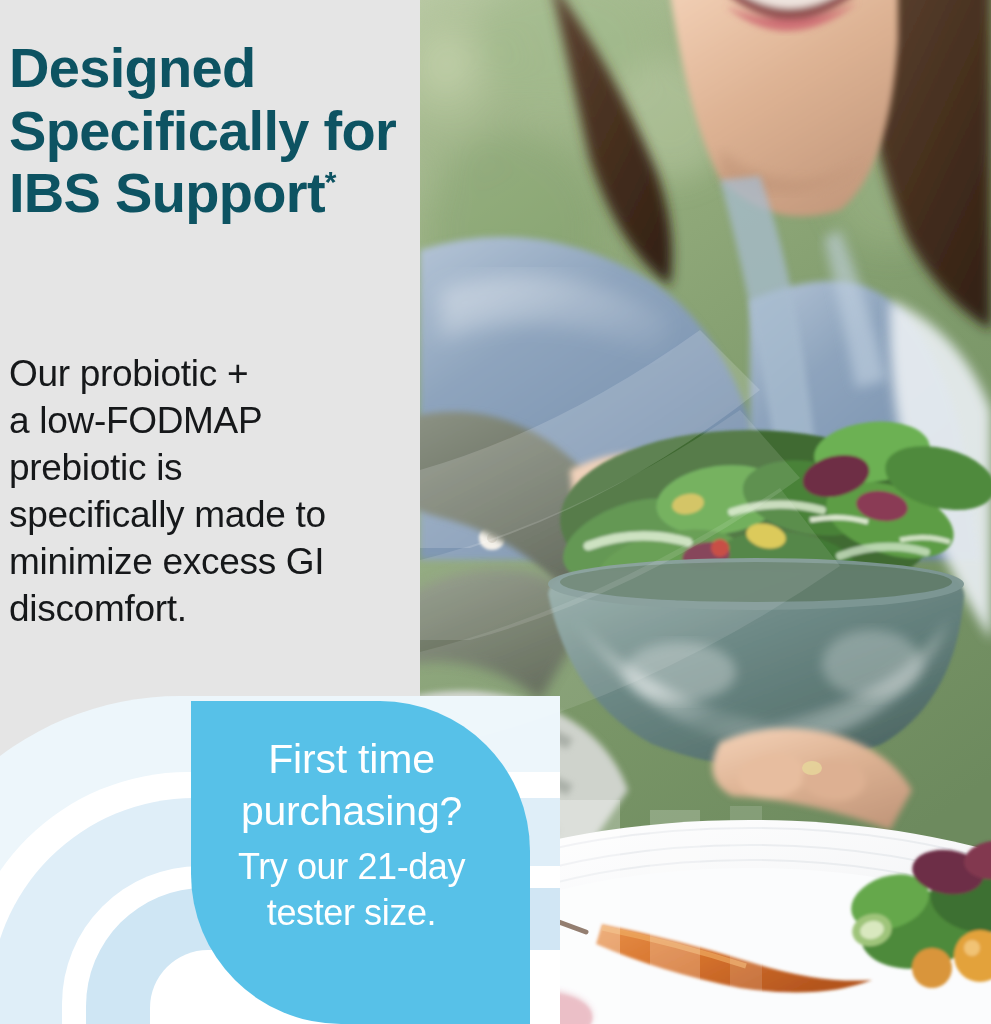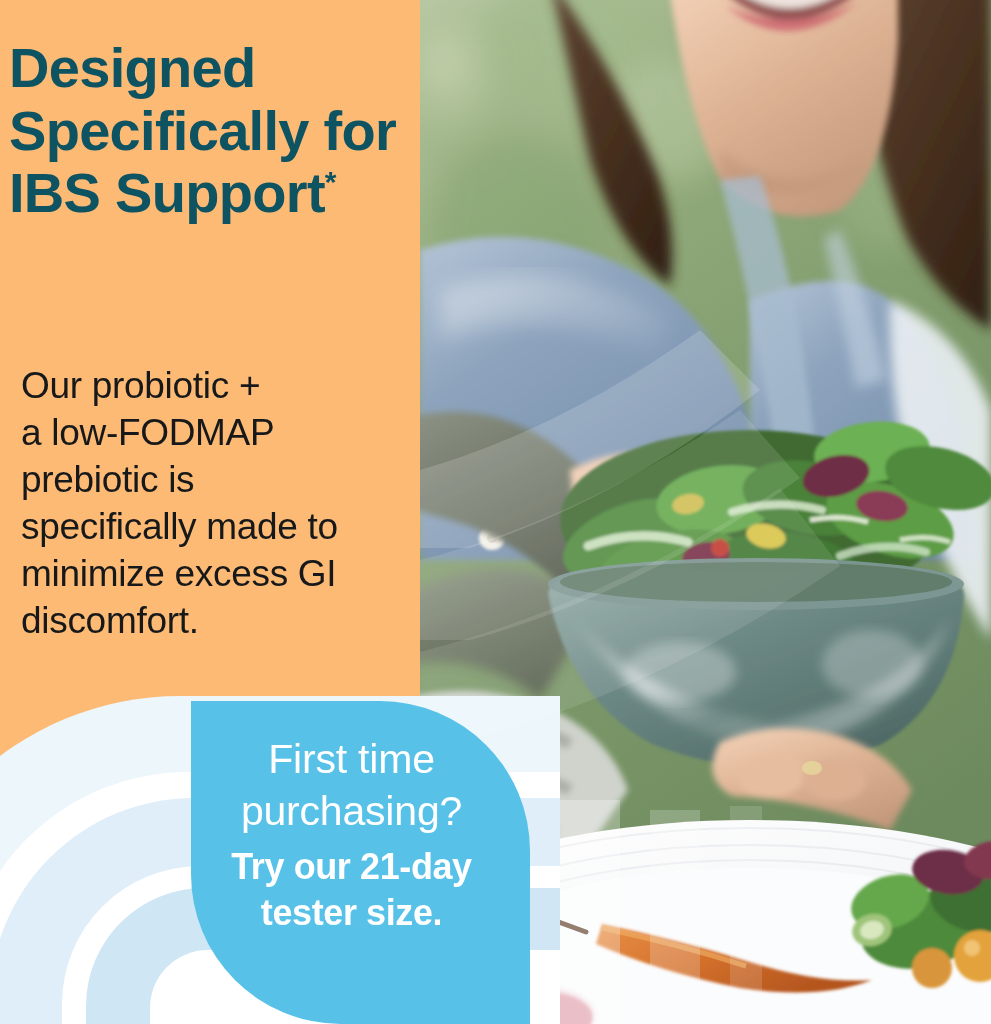--- a/index.html
+++ b/index.html
@@ -24,21 +24,21 @@
     overflow:hidden;
     background:#8f9d86;
   }
   #photo-svg{display:block;width:571px;height:1024px;}
 
   
   #text-col{
     position:absolute;
     left:0; top:0;
     width:420px; height:1024px;
-    background:#fdba74;
+    background:#e5e5e5;
     z-index:5;
   }
   #headline{
     position:absolute;
     left:9px; top:37px;
     width:400px;
     margin:0;
     font-size:56px;
     line-height:1.12;
     font-weight:bold;
@@ -48,21 +48,21 @@
   #headline .star{
     font-size:30px;
     vertical-align:super;
     line-height:0;
     font-weight:bold;
   }
   #body-copy{
     position:absolute;
     left:9px; top:351px;
     width:410px;
-    margin:12px;
+    margin:0;
     font-size:37px;
     line-height:1.27;
     font-weight:300;
     color:#16181a;
     letter-spacing:-0.3px;
     white-space:pre-line;
   }
 
   
   #rings{
@@ -99,21 +99,21 @@
     font-size:41px;
     line-height:1.28;
     font-weight:300;
     letter-spacing:-0.2px;
     white-space:pre-line;
   }
   #badge-cta{
     margin:6px 0 0 0;
     font-size:36px;
     line-height:1.28;
-    font-weight:bold;
+    font-weight:normal;
     letter-spacing:-0.4px;
     white-space:pre-line;
   }
 </style>
 </head>
 <body>
 
 <div id="stage">
 
   <div id="photo-panel">

